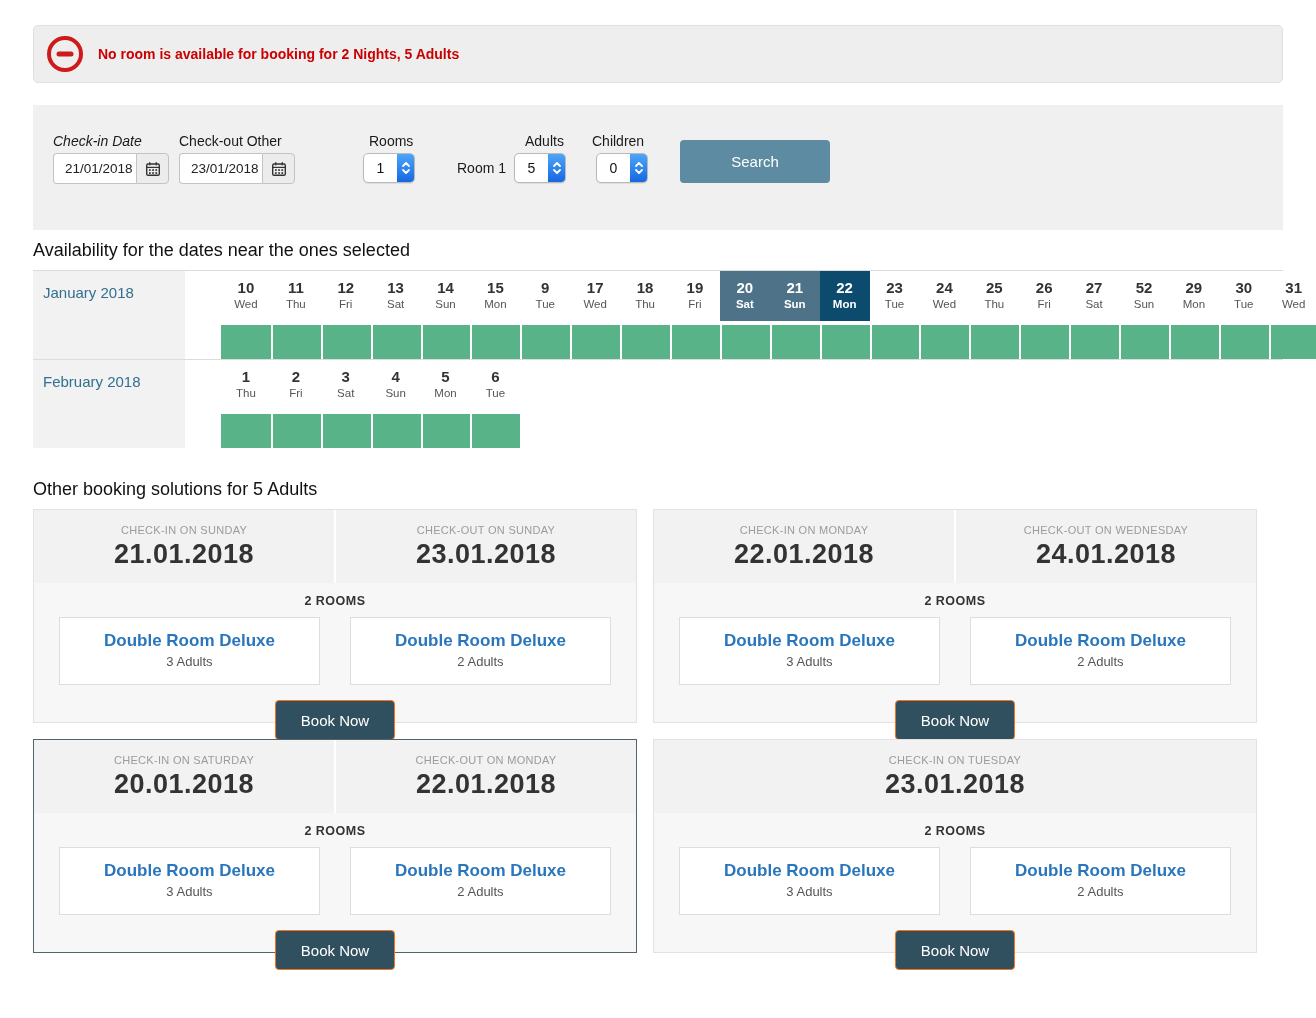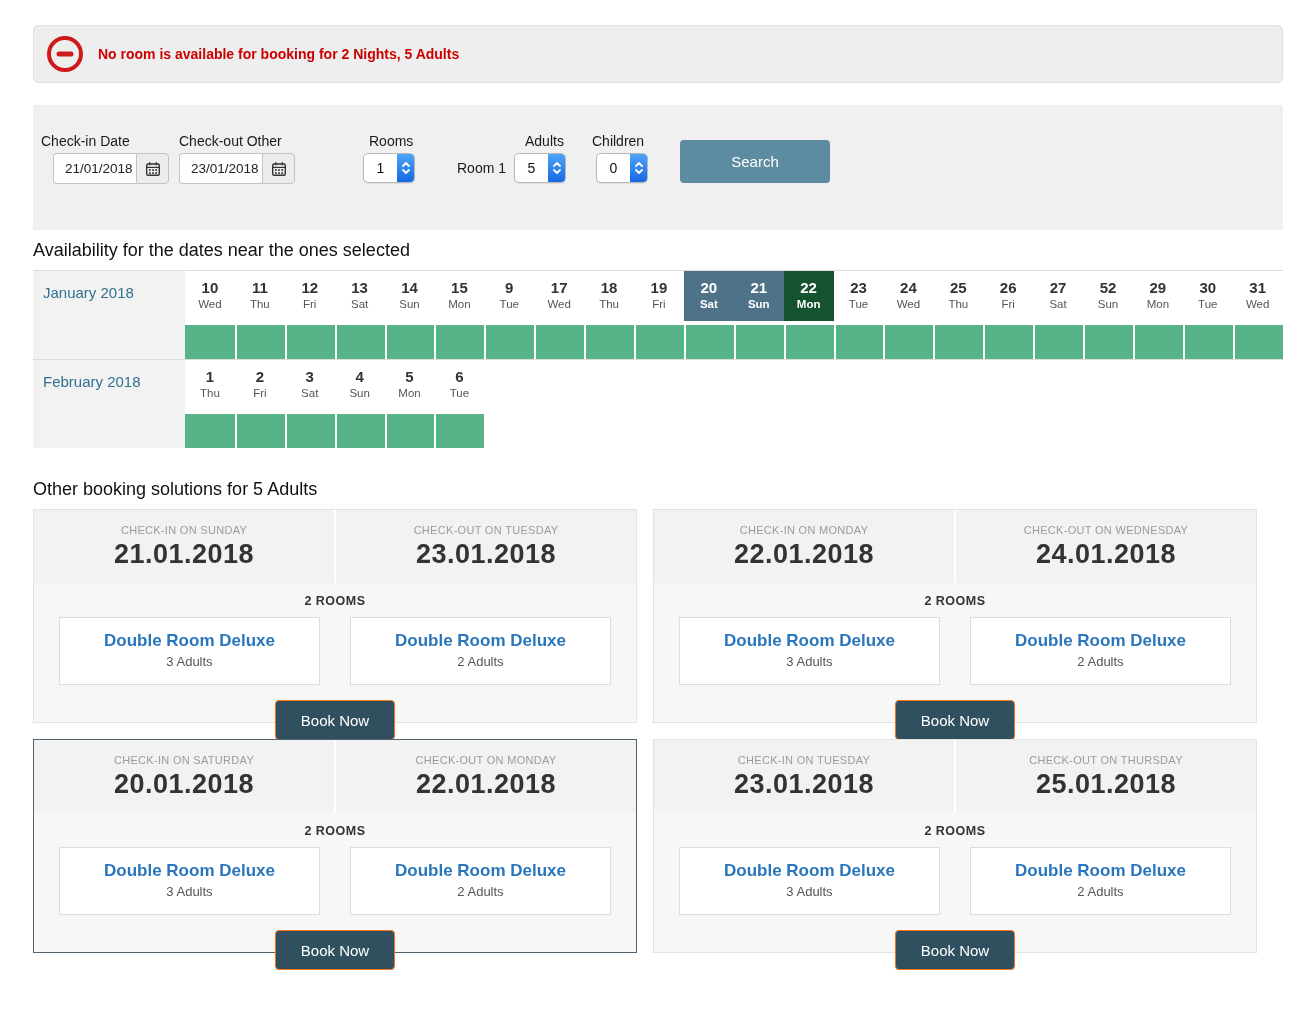--- a/index.html
+++ b/index.html
@@ -12,21 +12,21 @@
            display:flex; align-items:center; padding-left:13px; }
   .alert-icon { width:36px; height:36px; border:4px solid #cf1a1a; border-radius:50%;
                 position:relative; flex:0 0 auto; background:#eeeeee; }
   .alert-icon .bar { position:absolute; left:50%; top:50%; transform:translate(-50%,-50%);
                      width:17px; height:5px; background:#cf1a1a; border-radius:3px; }
   .alert-text { margin-left:15px; color:#cb0000; font-weight:bold; font-size:14px; }
 
   
   .form { position:absolute; left:33px; top:105px; width:1250px; height:125px; background:#f0f0f0; }
   .lbl { position:absolute; top:28px; font-size:14px; color:#1a1a1a; }
-  .lbl-checkin { left:8px; } .lbl-checkout { left:146px; }
+  .lbl-checkin { left:20px;font-style:italic; } .lbl-checkout { left:146px; }
   .lbl-rooms { left:336px; } .lbl-adults { left:492px; } .lbl-children { left:559px; }
   .input-group { position:absolute; top:48px; display:flex; height:31px; }
   .ig-checkin { left:20px; } .ig-checkout { left:146px; }
   .date-input { width:83px; height:31px; border:1px solid #c3c3c3; border-right:none;
                 border-radius:4px 0 0 4px; padding:0 0 0 11px; font-size:13.5px; color:#222;
                 background:#fff; font-family:inherit; outline:none; }
   .cal-btn { width:33px; height:31px; background:#ececec; border:1px solid #c3c3c3;
              border-radius:0 4px 4px 0; display:flex; align-items:center; justify-content:center;
              cursor:pointer; padding:0; }
   .stepper { position:absolute; top:48px; width:52px; height:30px; background:#fff;
@@ -40,30 +40,30 @@
   .search-btn { position:absolute; left:647px; top:35px; width:150px; height:43px;
                 background:#5d8ba1; border:none; border-radius:4px; color:#fff; font-size:15px;
                 font-family:inherit; cursor:pointer; }
 
   
   .sec-title { position:absolute; left:33px; font-size:18px; font-weight:400; color:#111; }
   .avail-title { top:240px; } .sol-title { top:479px; }
 
   
   .cal { position:absolute; left:33px; top:270px; width:1250px; }
-  .cal-row { display:flex; border-top:1px solid #dcdcdc; }
+  .cal-row { display:flex; border-top:1px solid #dcdcdc;gap:36px; }
   .cal-month { width:152px; flex:0 0 152px; background:#f2f2f2; padding:13px 0 0 10px;
                font-size:15px; color:#31708f; }
   .cal-days { display:flex; flex:1; }
   .day-col { width:49.9px; flex:0 0 49.9px; }
   .day-head { height:50px; padding-top:8px; text-align:center; }
   .day-num { font-size:15px; font-weight:600; color:#333; line-height:1.25; }
   .day-dow { font-size:11.5px; color:#555; }
   .day-head.sel { background:#4e7389; }
-  .day-head.hl  { background:#14532d; }
+  .day-head.hl  { background:#0c4a6e; }
   .day-head.sel .day-num, .day-head.sel .day-dow,
   .day-head.hl .day-num,  .day-head.hl .day-dow { color:#fff; font-weight:700; }
   .day-avail { height:34px; margin-top:4px; background:#58b488; }
   .day-col:not(:first-child) .day-avail { border-left:2px solid #fff; }
 
   
   .cards { position:absolute; left:33px; top:509px; display:grid;
            grid-template-columns:604px 604px; column-gap:24px; row-gap:36px;gap:16px; }
   .card { position:relative; height:214px; background:#f7f7f7; border:1px solid #e2e2e2; }
   .card.selected { border:1px solid #50636e; }
@@ -411,21 +411,21 @@
   <div class="sec-title sol-title">Other booking solutions for 5 Adults</div>
 
   <div class="cards" id="cards">
   <div class="card">
     <div class="card-header">
       <div class="hcell">
         <div class="hlabel">CHECK-IN ON SUNDAY</div>
         <div class="hdate">21.01.2018</div>
       </div>
       <div class="hcell">
-        <div class="hlabel">CHECK-OUT ON TUESDAY</div>
+        <div class="hlabel">CHECK-OUT ON SUNDAY</div>
         <div class="hdate">23.01.2018</div>
       </div>
     </div>
     <div class="card-body">
       <div class="rooms-title">2 ROOMS</div>
       <div class="rooms-row">
   <div class="room-box">
     <div class="room-name">Double Room Deluxe</div>
     <div class="room-occ">3 Adults</div>
   </div>
@@ -494,24 +494,20 @@
     </div>
     <button class="book-btn">Book Now</button>
   </div>
 
   <div class="card">
     <div class="card-header">
       <div class="hcell">
         <div class="hlabel">CHECK-IN ON TUESDAY</div>
         <div class="hdate">23.01.2018</div>
       </div>
-      <div class="hcell">
-        <div class="hlabel">CHECK-OUT ON THURSDAY</div>
-        <div class="hdate">25.01.2018</div>
-      </div>
     </div>
     <div class="card-body">
       <div class="rooms-title">2 ROOMS</div>
       <div class="rooms-row">
   <div class="room-box">
     <div class="room-name">Double Room Deluxe</div>
     <div class="room-occ">3 Adults</div>
   </div>
 
   <div class="room-box">

